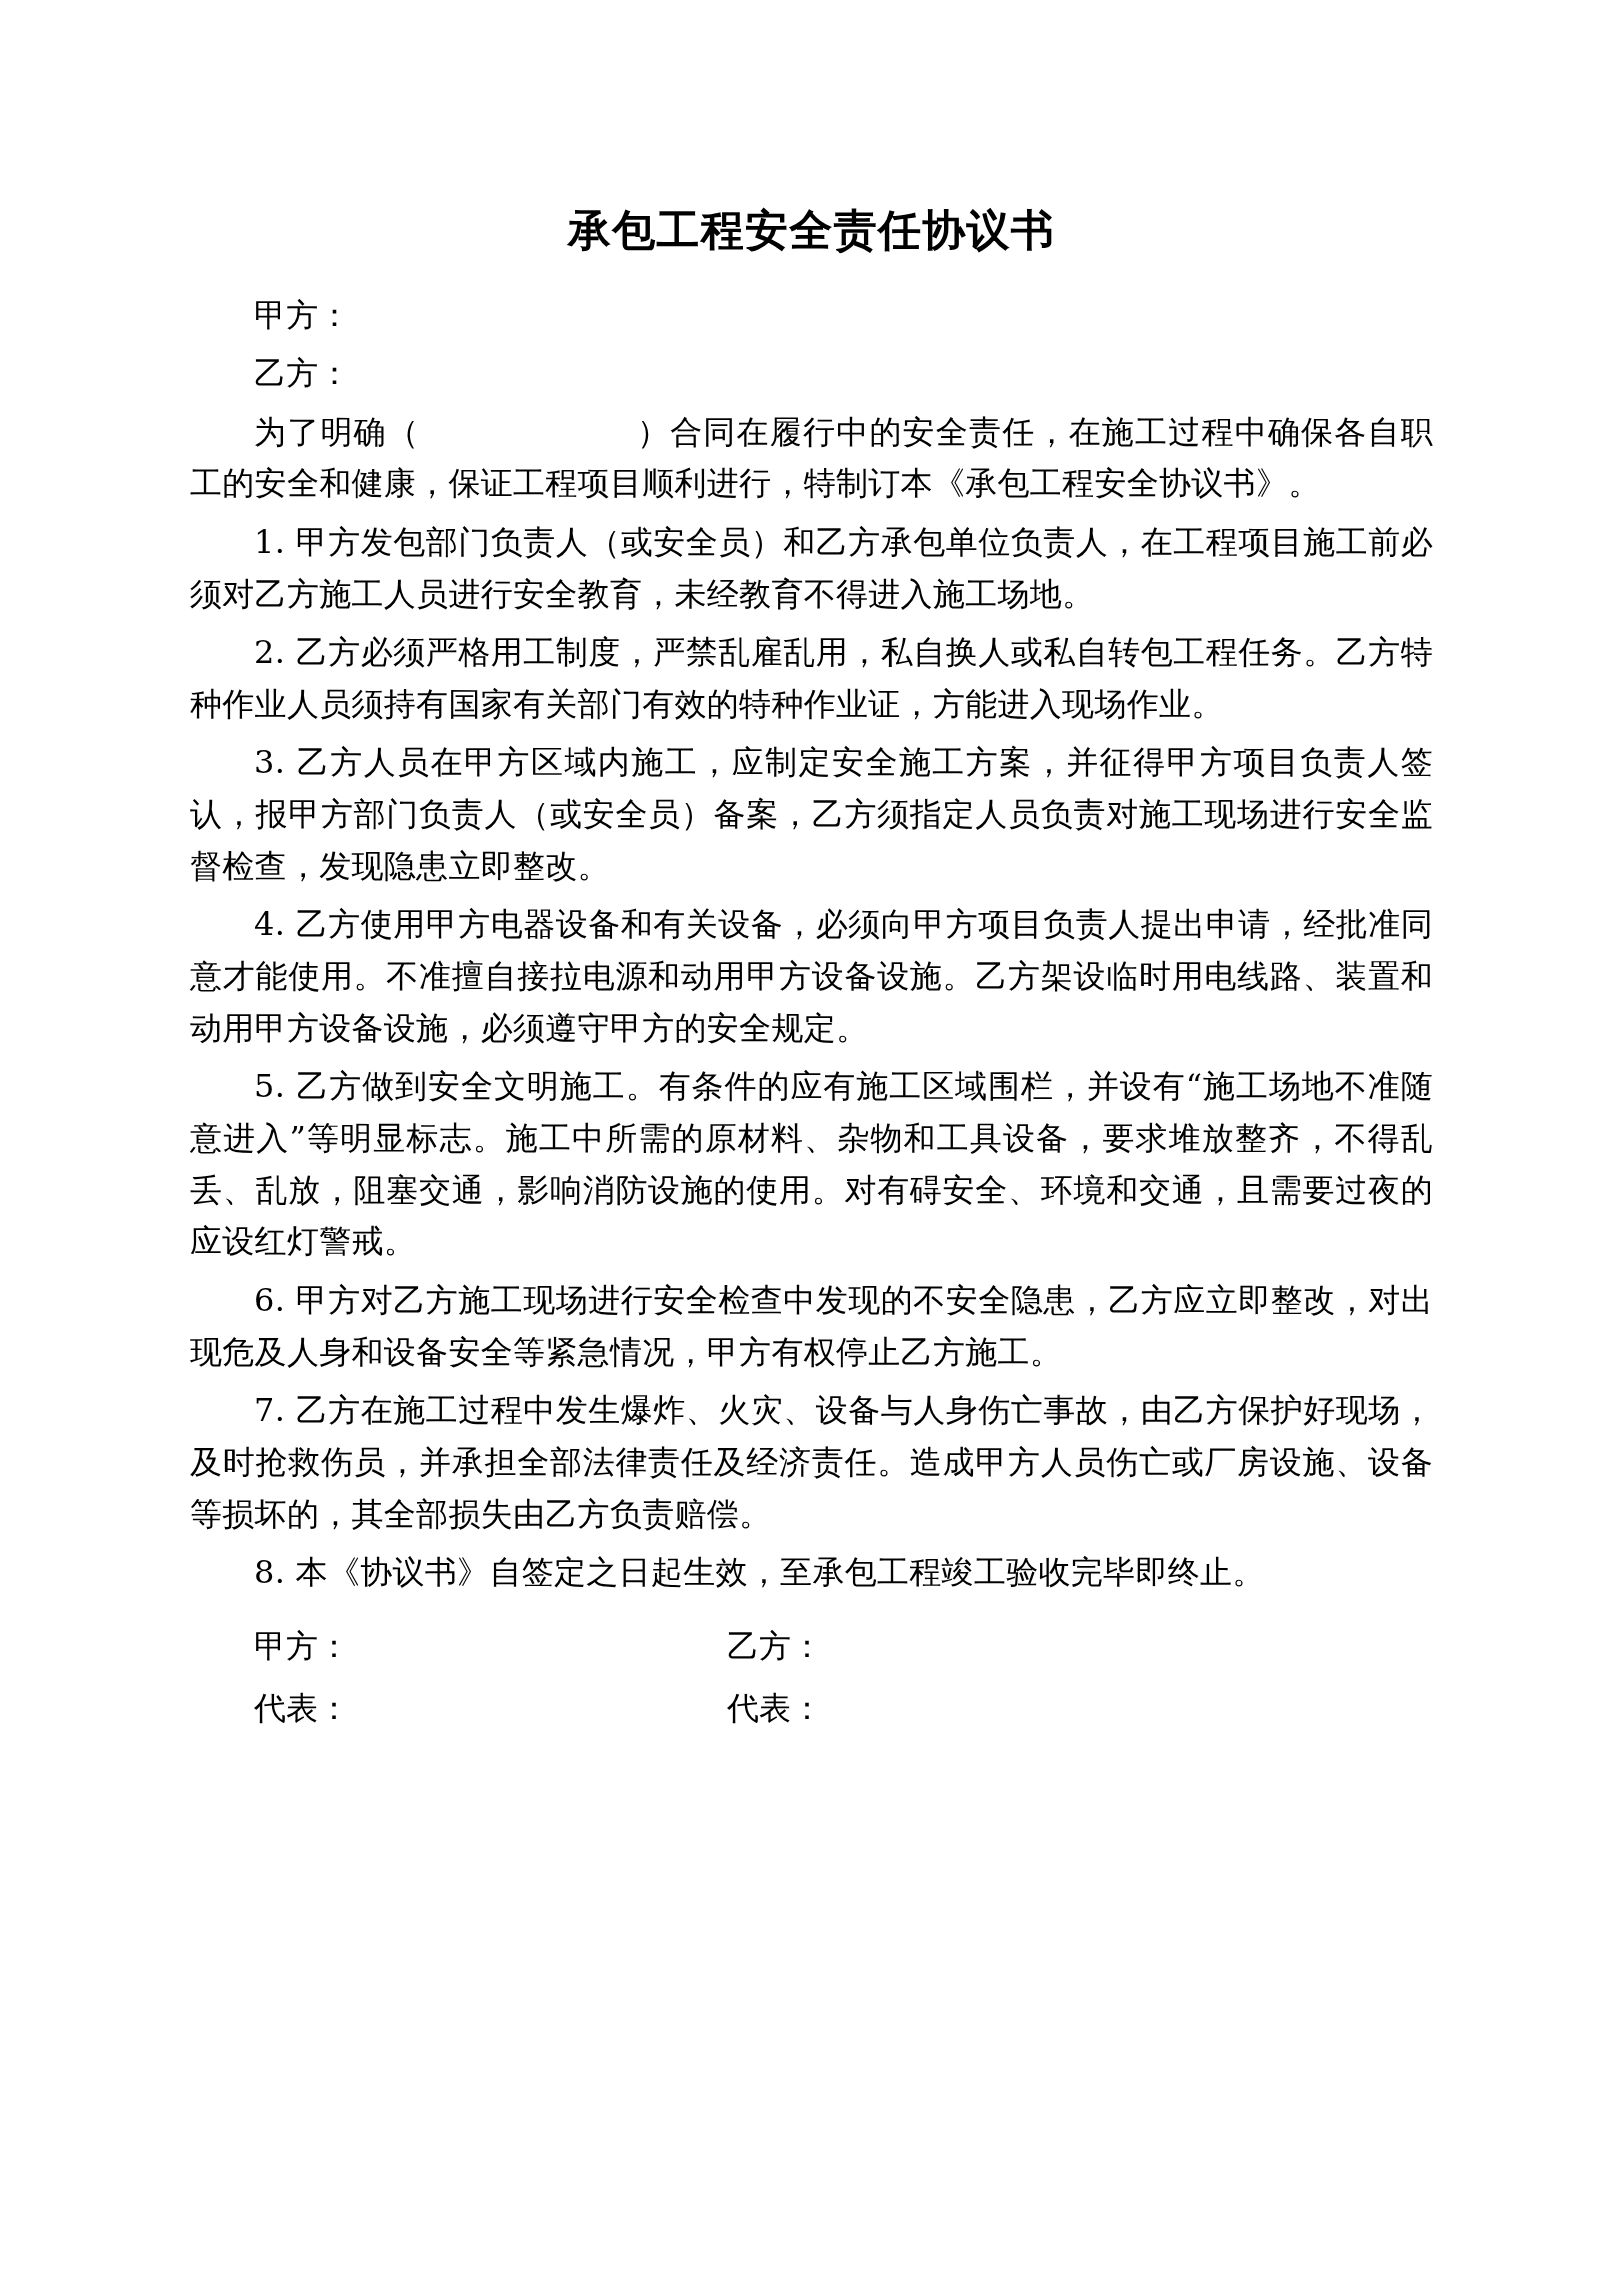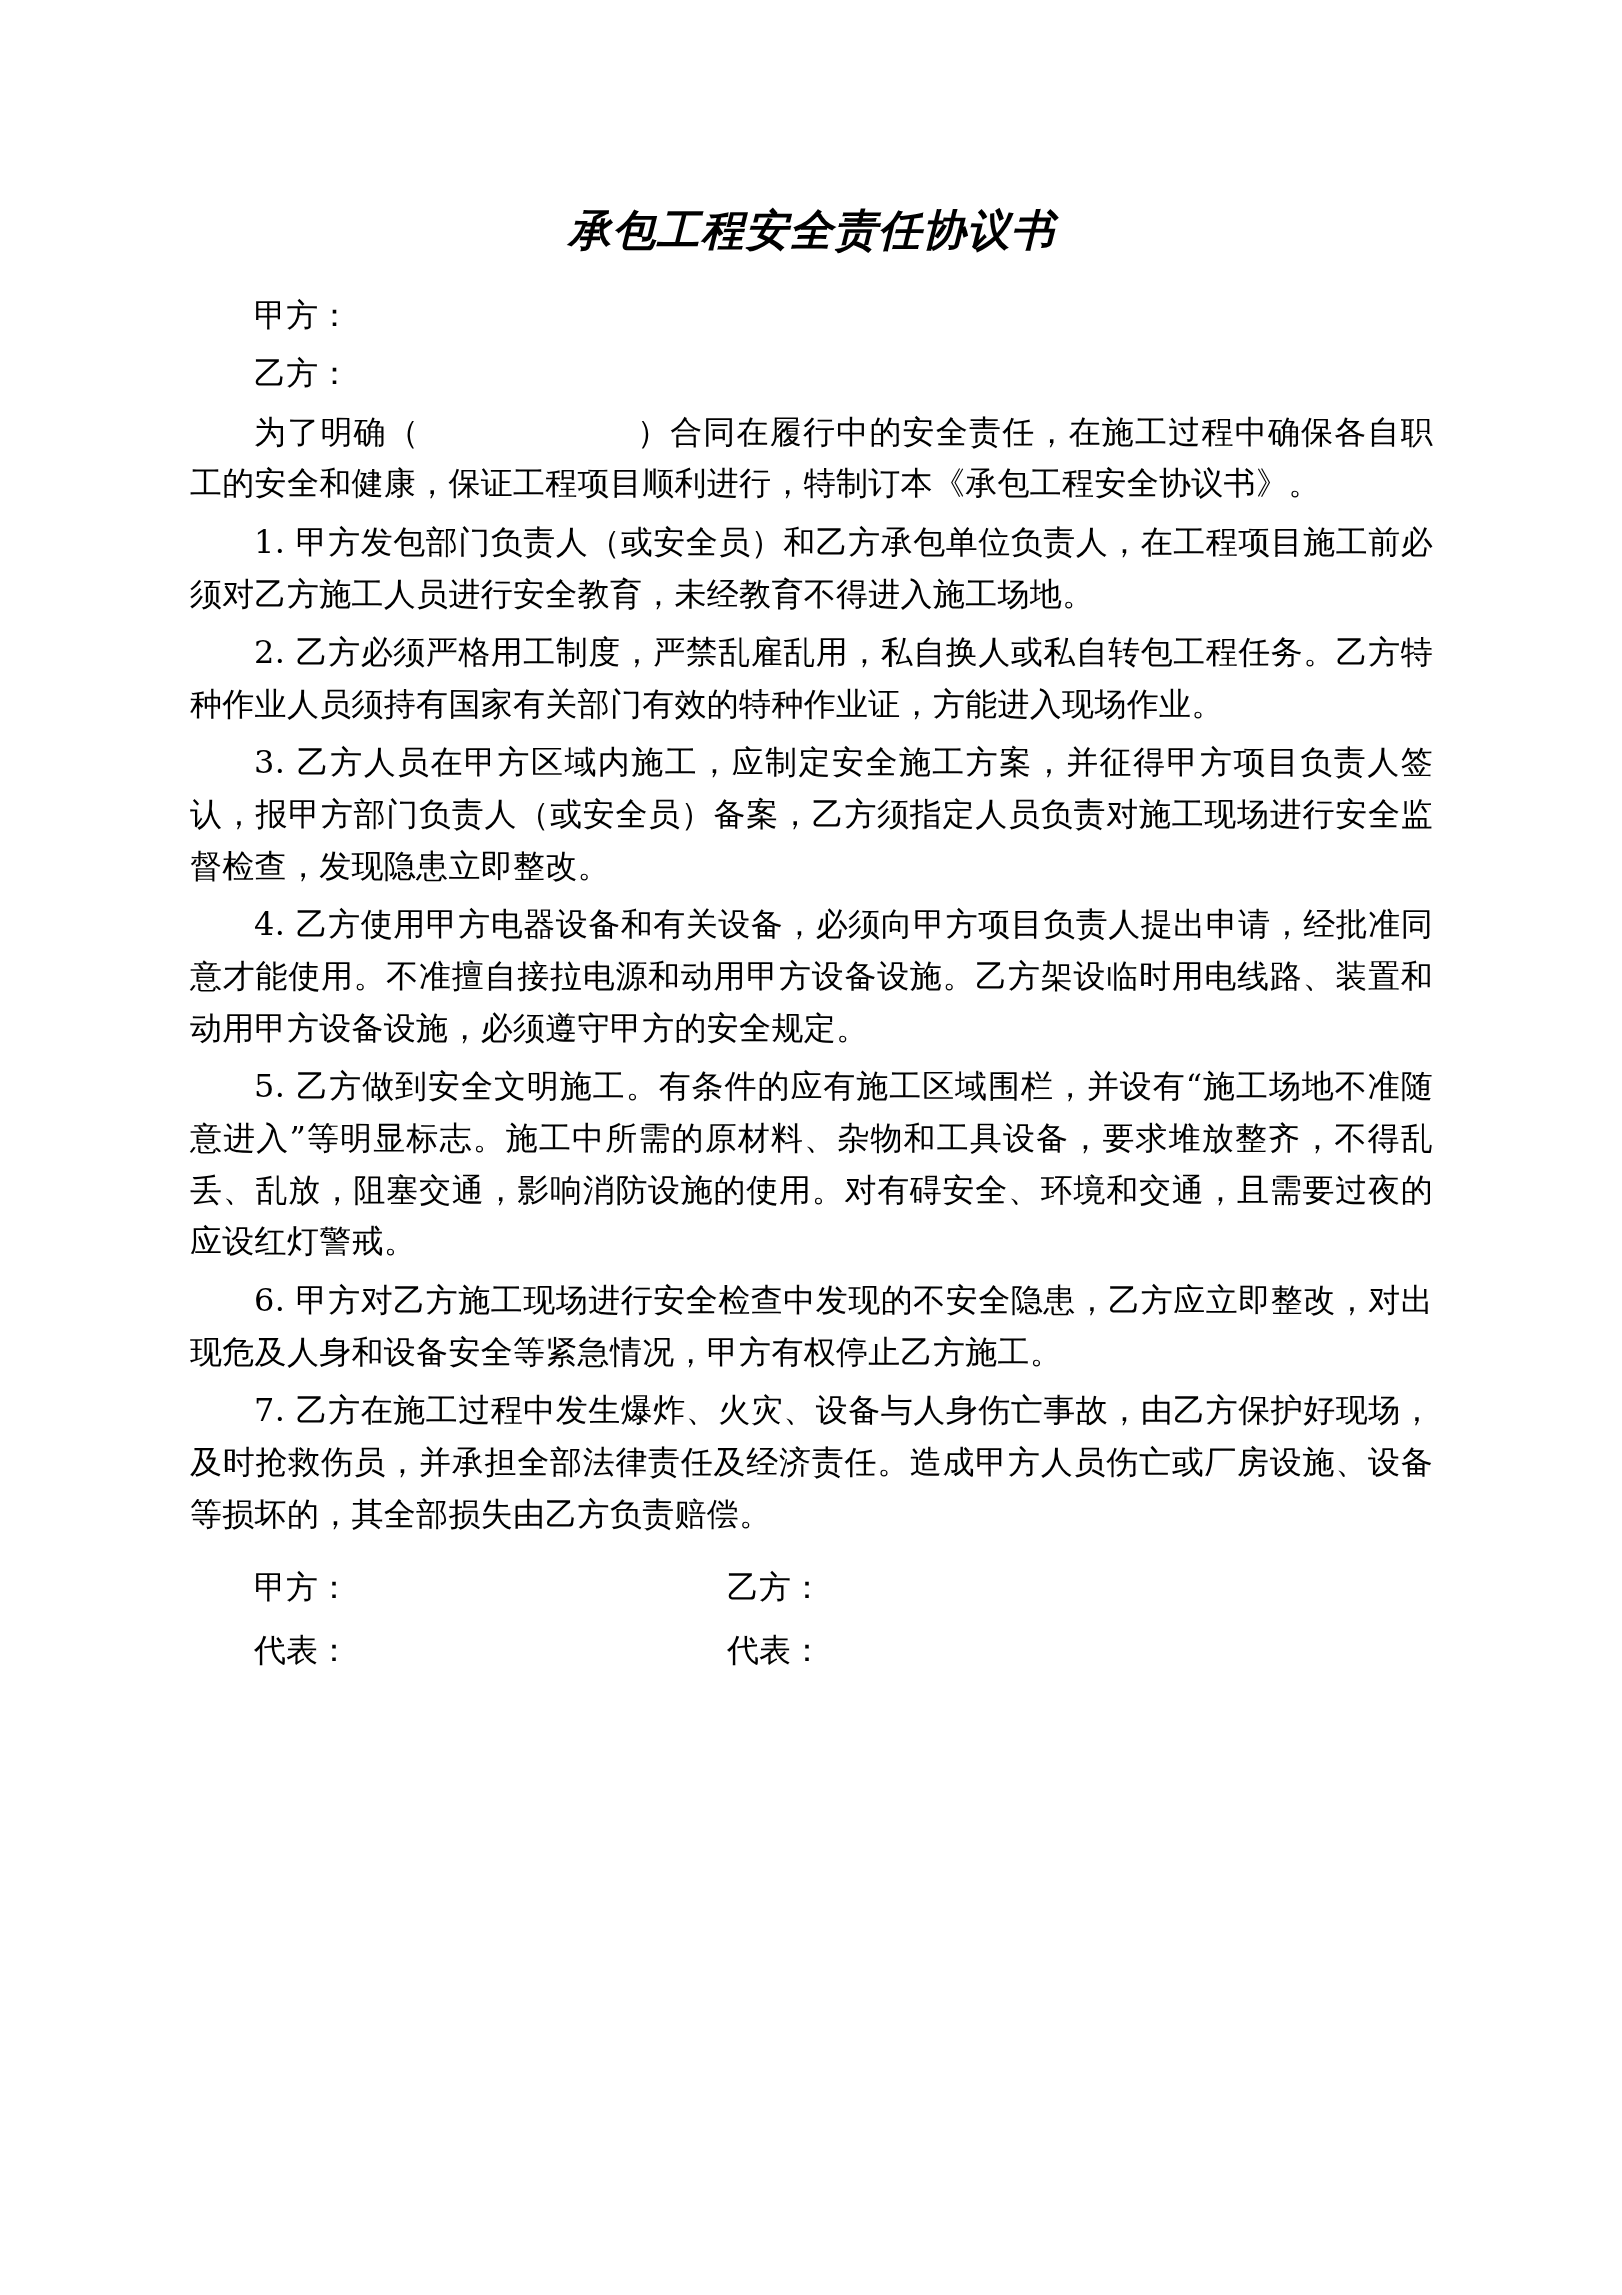--- a/index.html
+++ b/index.html
@@ -20,21 +20,20 @@
     position: relative;
   }
   .doc-title {
     text-align: center;
     font-family: "DejaVu Sans", "Liberation Sans", sans-serif;
     font-weight: bold;
     font-size: 43px;
     letter-spacing: 1.3px;
     margin: 39px 0 31px 0;
     line-height: 1.3;
-    font-style: italic;
   }
   .para {
     font-size: 32px;
     line-height: 1.62;
     text-align: justify;
     text-justify: inter-ideograph;
     margin: 0 0 6.5px 0;
     letter-spacing: 0.3px;
   }
   .indent {
@@ -74,20 +73,21 @@
 
   <p class="para indent"><span>为了明确（</span><span class="blank-inline"></span><span>）合同在履行中的安全责任，在施工过程中确保各自职工的安全和健康，保证工程项目顺利进行，特制订本《承包工程安全协议书》。</span></p>
 
   <p class="para indent">1. 甲方发包部门负责人（或安全员）和乙方承包单位负责人，在工程项目施工前必须对乙方施工人员进行安全教育，未经教育不得进入施工场地。</p>
   <p class="para indent">2. 乙方必须严格用工制度，严禁乱雇乱用，私自换人或私自转包工程任务。乙方特种作业人员须持有国家有关部门有效的特种作业证，方能进入现场作业。</p>
   <p class="para indent">3. 乙方人员在甲方区域内施工，应制定安全施工方案，并征得甲方项目负责人签认，报甲方部门负责人（或安全员）备案，乙方须指定人员负责对施工现场进行安全监督检查，发现隐患立即整改。</p>
   <p class="para indent">4. 乙方使用甲方电器设备和有关设备，必须向甲方项目负责人提出申请，经批准同意才能使用。不准擅自接拉电源和动用甲方设备设施。乙方架设临时用电线路、装置和动用甲方设备设施，必须遵守甲方的安全规定。</p>
   <p class="para indent">5. 乙方做到安全文明施工。有条件的应有施工区域围栏，并设有“施工场地不准随意进入”等明显标志。施工中所需的原材料、杂物和工具设备，要求堆放整齐，不得乱丢、乱放，阻塞交通，影响消防设施的使用。对有碍安全、环境和交通，且需要过夜的应设红灯警戒。</p>
   <p class="para indent">6. 甲方对乙方施工现场进行安全检查中发现的不安全隐患，乙方应立即整改，对出现危及人身和设备安全等紧急情况，甲方有权停止乙方施工。</p>
   <p class="para indent">7. 乙方在施工过程中发生爆炸、火灾、设备与人身伤亡事故，由乙方保护好现场，及时抢救伤员，并承担全部法律责任及经济责任。造成甲方人员伤亡或厂房设施、设备等损坏的，其全部损失由乙方负责赔偿。</p>
+  <p class="para indent">8. 本《协议书》自签定之日起生效，至承包工程竣工验收完毕即终止。</p>
 
   <div class="sig-block">
     <div class="sig-row">
       <div class="sig-left">甲方：</div>
       <div class="sig-right">乙方：</div>
     </div>
     <div class="sig-row">
       <div class="sig-left">代表：</div>
       <div class="sig-right">代表：</div>
     </div>

